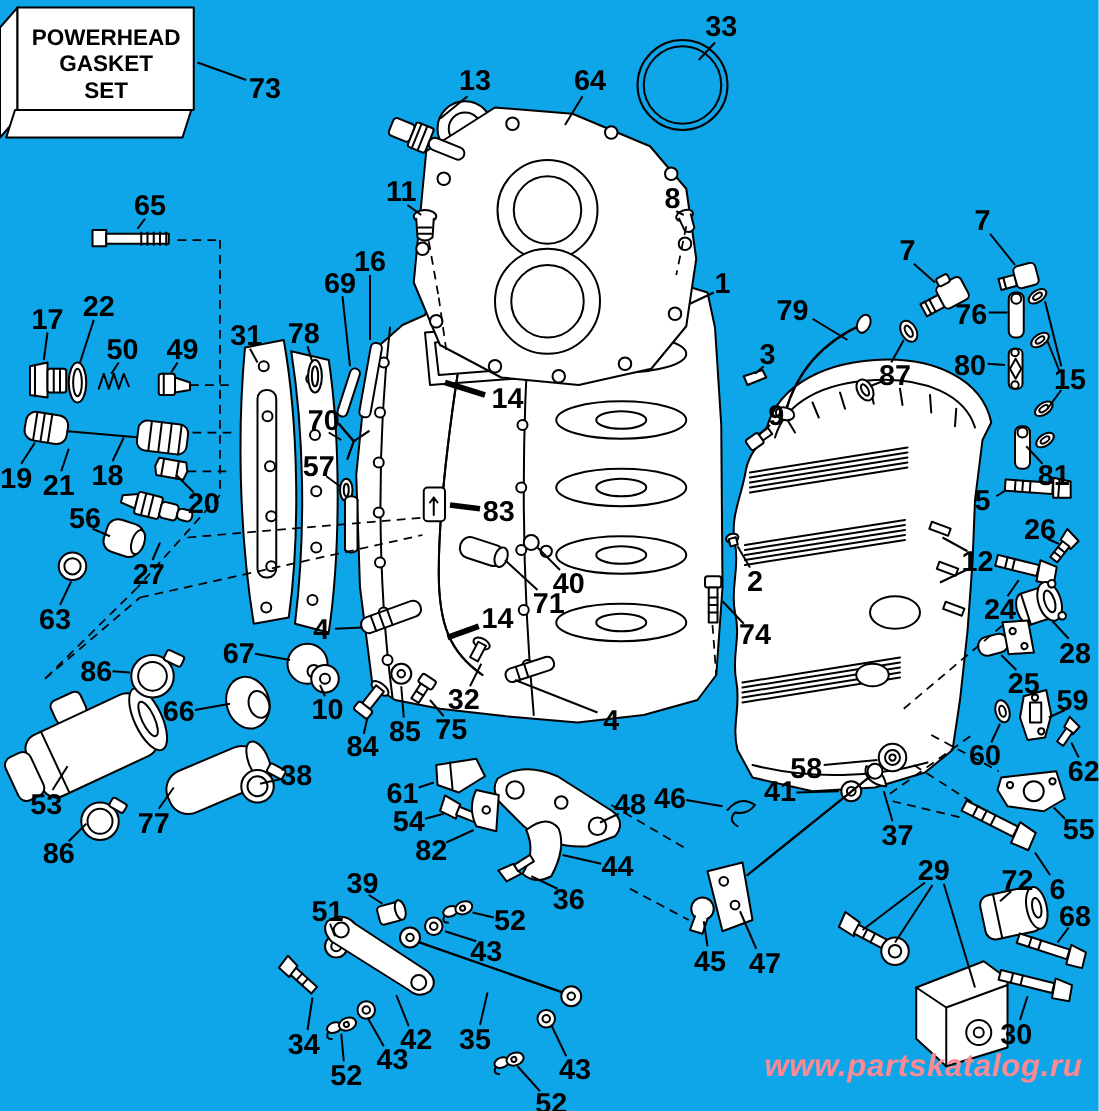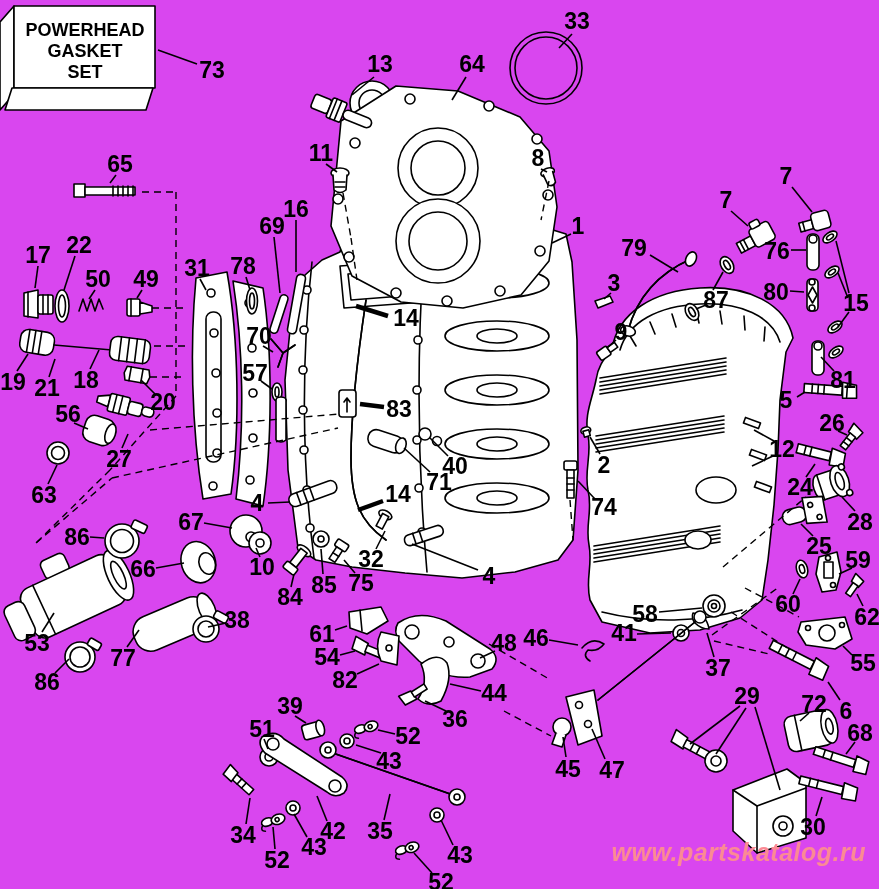--- a/index.html
+++ b/index.html
@@ -1,16 +1,16 @@
 <!DOCTYPE html>
 <html><head>
 <meta charset="utf-8">
 <style>
   html,body{margin:0;padding:0;background:#fff;}
-  #stage{position:relative;width:879px;height:889px;background:#d946ef;overflow:hidden;
+  #stage{position:relative;width:879px;height:889px;background:#0ea5e9;overflow:hidden;
          font-family:"Liberation Sans",sans-serif;}
   svg{display:block}
   .plabel{font:bold 23px "Liberation Sans",sans-serif;fill:#000;text-anchor:middle;}
   .boxtext{font:bold 18px "Liberation Sans",sans-serif;fill:#000;text-anchor:middle;}
   .wmark{font:italic bold 25px "Liberation Sans",sans-serif;text-anchor:end;letter-spacing:.5px;}
   g.sk, g.sk *{stroke:#000;stroke-width:1.6;fill:#fff;stroke-linejoin:round;stroke-linecap:round;}
   g.sk line, g.sk polyline, g.sk .nf{fill:none;}
 </style>
 </head>
 <body>

